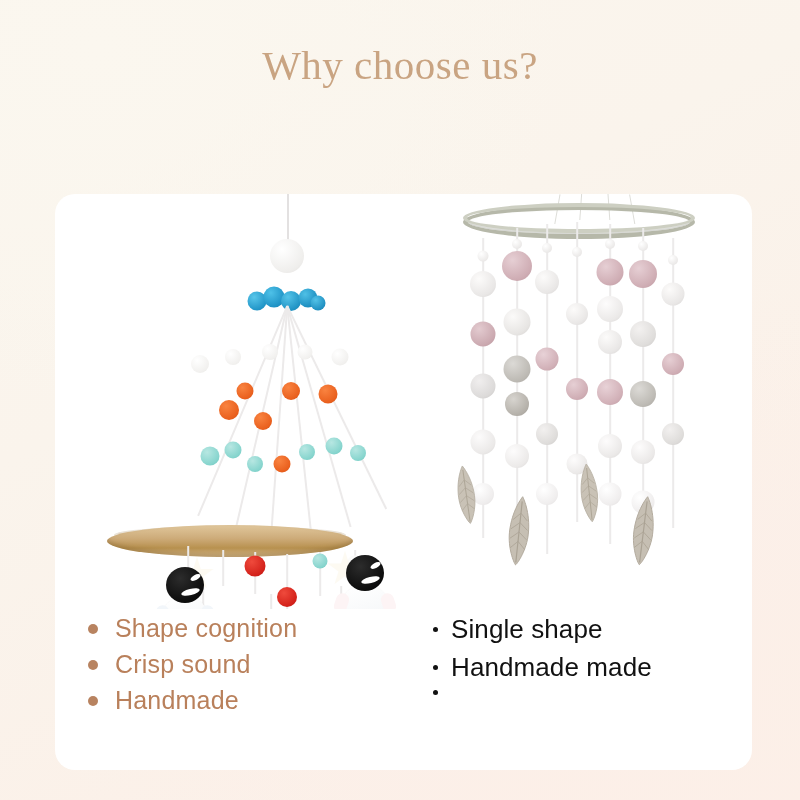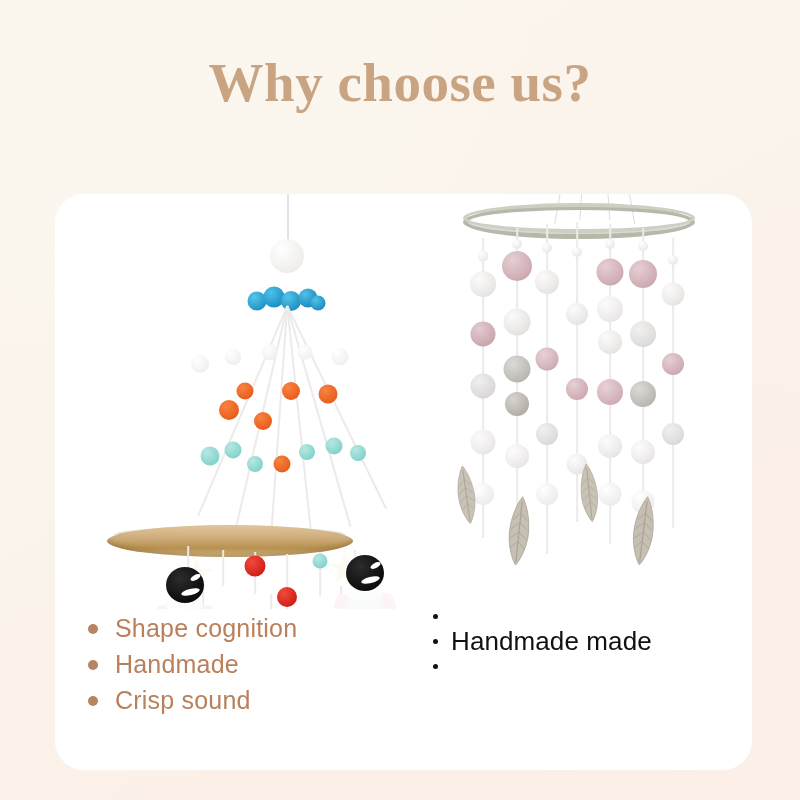--- a/index.html
+++ b/index.html
@@ -27,46 +27,46 @@
   
   .header {
     position: absolute;
     left: 0;
     top: 36px;
     width: 800px;
     text-align: center;
   }
   .title {
     font-family: "Liberation Serif", "DejaVu Serif", serif;
-    font-weight: bold;
-    font-size: 55px;
+    font-weight: normal;
+    font-size: 41px;
     line-height: 1.05;
     letter-spacing: 0.5px;
     color: #c9a482;
-    margin: 18px;
+    margin: 8px;
   }
   .subtitle {
     font-family: "Liberation Sans", sans-serif;
     font-size: 26px;
     line-height: 1.28;
     color: #c2ab98;
     margin: 10px 0 0 0;
     font-weight: 400;
     letter-spacing: 0.1px;
   }
 
   
   .card {
     position: absolute;
     left: 55px;
     top: 194px;
     width: 697px;
     height: 576px;
     background: #ffffff;
-    border-radius: 29px;
+    border-radius: 20px;
   }
 
   .panes {
     position: absolute;
     inset: 0;
   }
   .pane {
     position: absolute;
     top: 0;
     height: 100%;
@@ -399,25 +399,25 @@
 
         </div>
 
         <div class="list list-left">
           <div class="li li-left">
             <span class="dot"></span>
             <span class="txt">Shape cognition</span>
           </div>
           <div class="li li-left">
             <span class="dot"></span>
-            <span class="txt">Handmade</span>
+            <span class="txt">Crisp sound</span>
           </div>
           <div class="li li-left">
             <span class="dot"></span>
-            <span class="txt">Crisp sound</span>
+            <span class="txt">Handmade</span>
           </div>
         </div>
       </div>
 
       <div class="pane pane-right">
 
         <div class="photo">
 
           <div class="ring-hanger" style="left:150px;top:0;height:30px;transform:translateX(-50%) rotate(10deg);transform-origin:bottom center;"></div>
           <div class="ring-hanger" style="left:175px;top:0;height:26px;transform:translateX(-50%) rotate(4deg);transform-origin:bottom center;"></div>
@@ -536,20 +536,21 @@
                 <path d="M11 32 L18 38"></path>
                 <path d="M11 40 L17 46"></path>
             </g>
           </svg>
 
         </div>
 
         <div class="list list-right">
           <div class="li li-right">
             <span class="dot"></span>
+            <span class="txt">Single shape</span>
           </div>
           <div class="li li-right">
             <span class="dot"></span>
             <span class="txt">Handmade made</span>
           </div>
           <div class="li li-right">
             <span class="dot"></span>
           </div>
         </div>
       </div>

